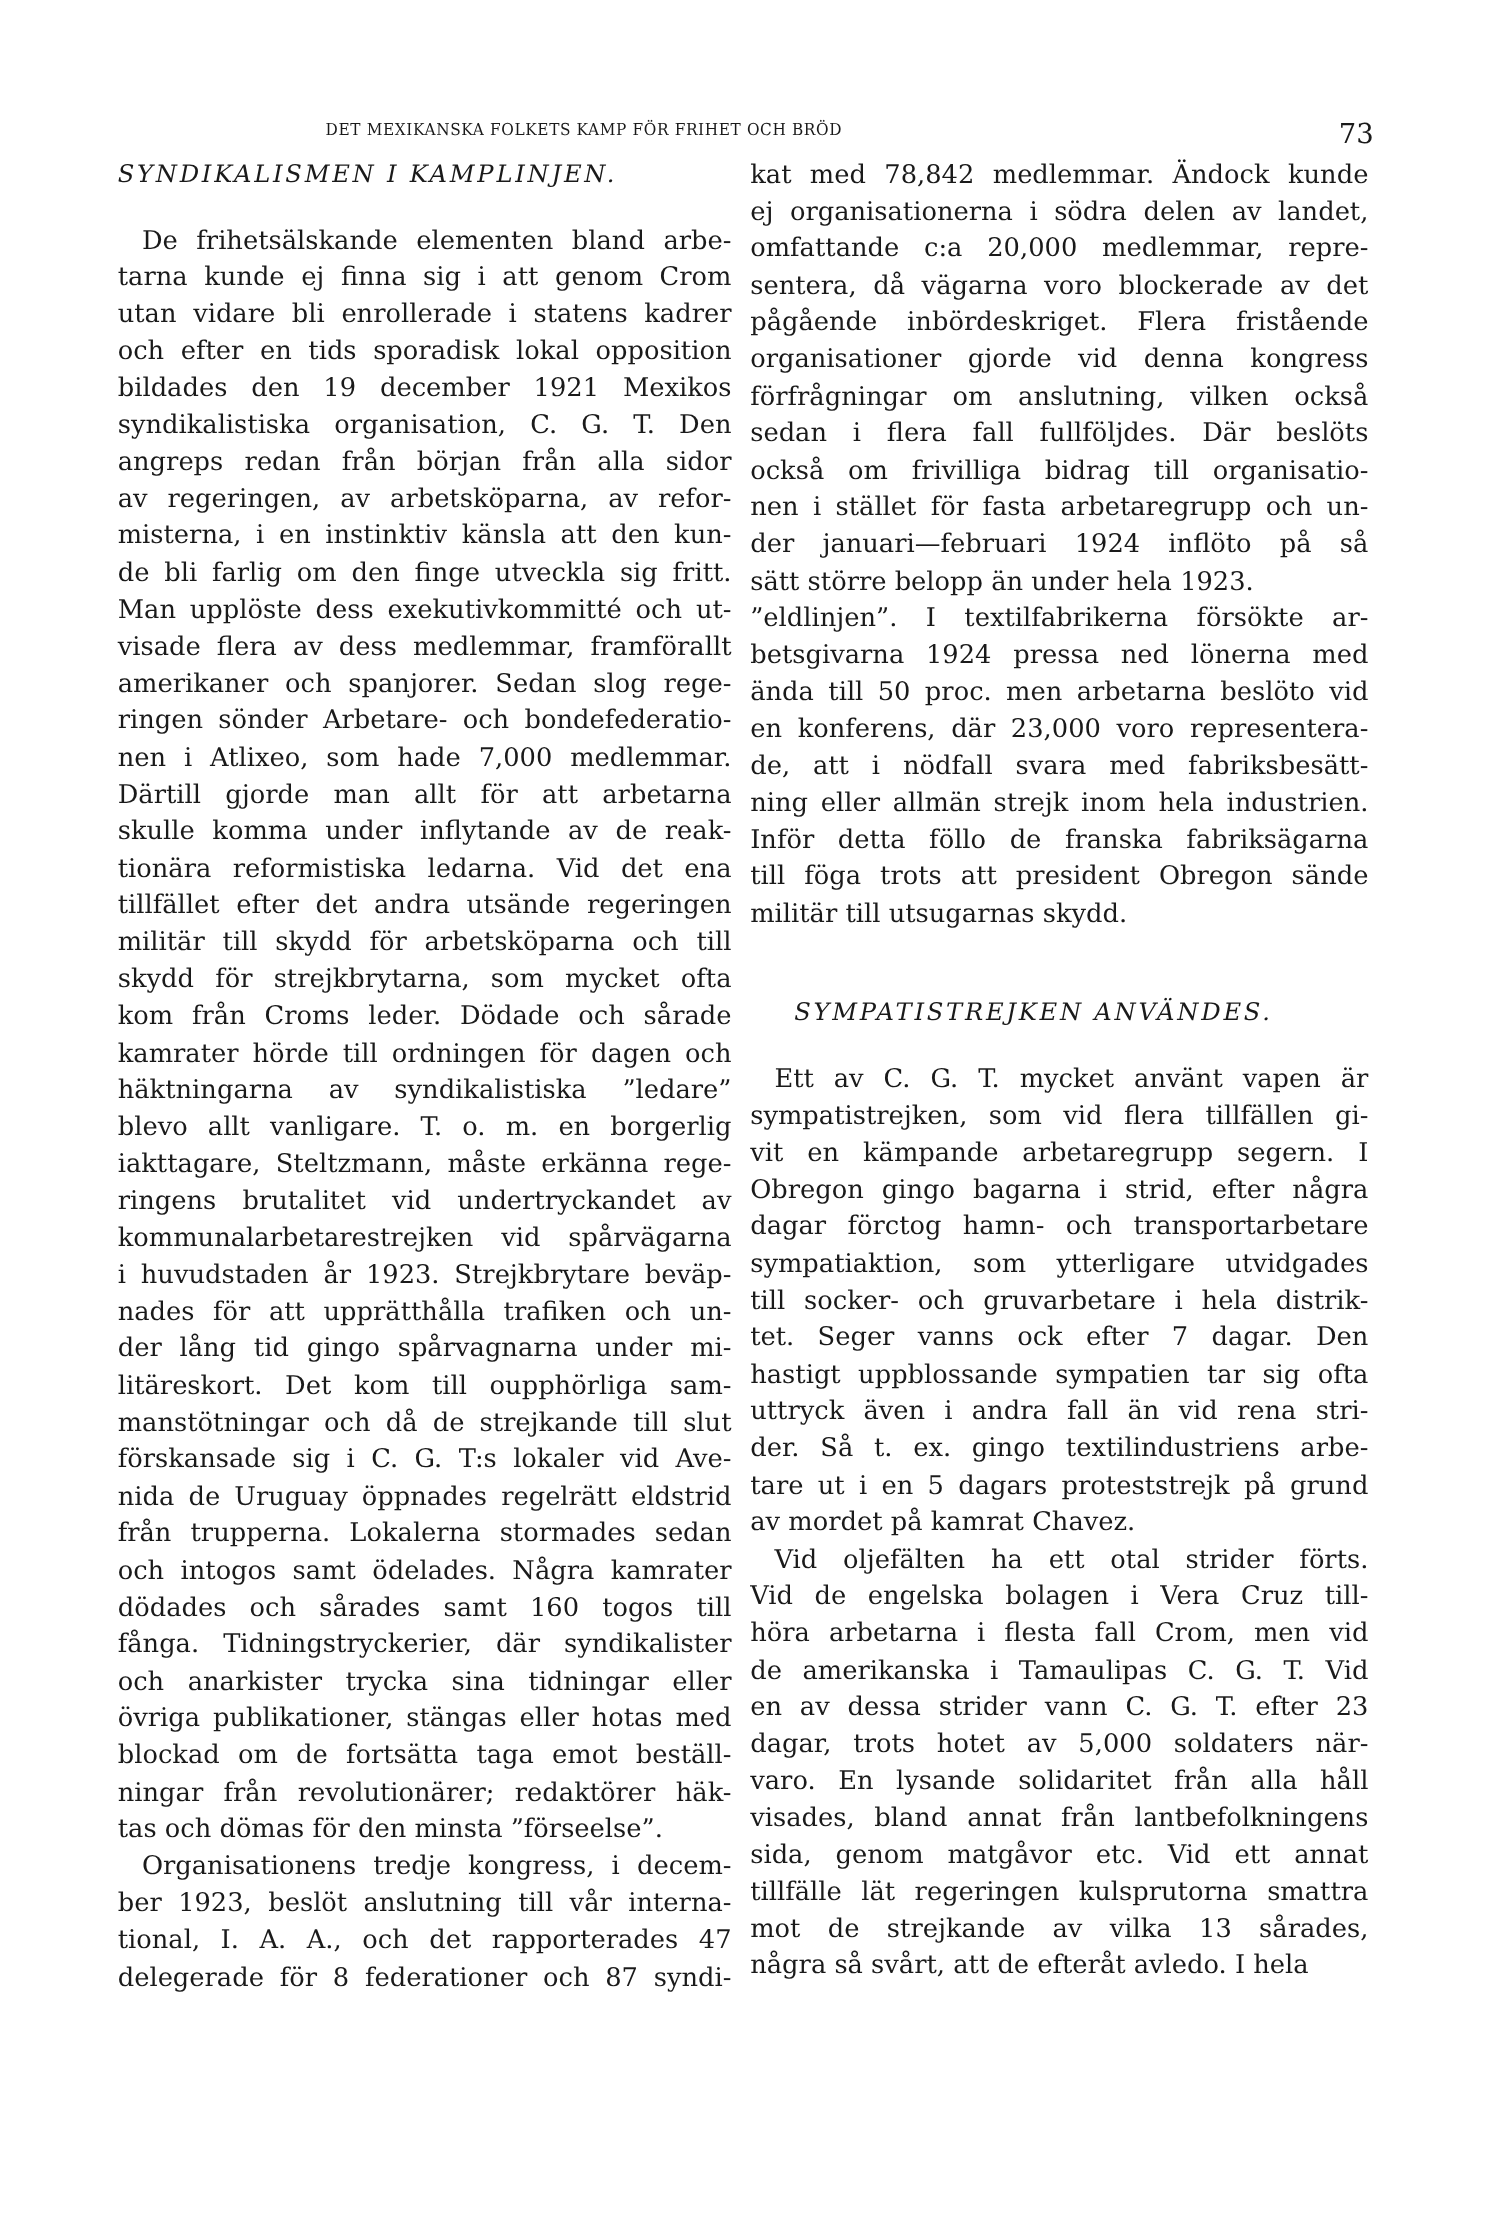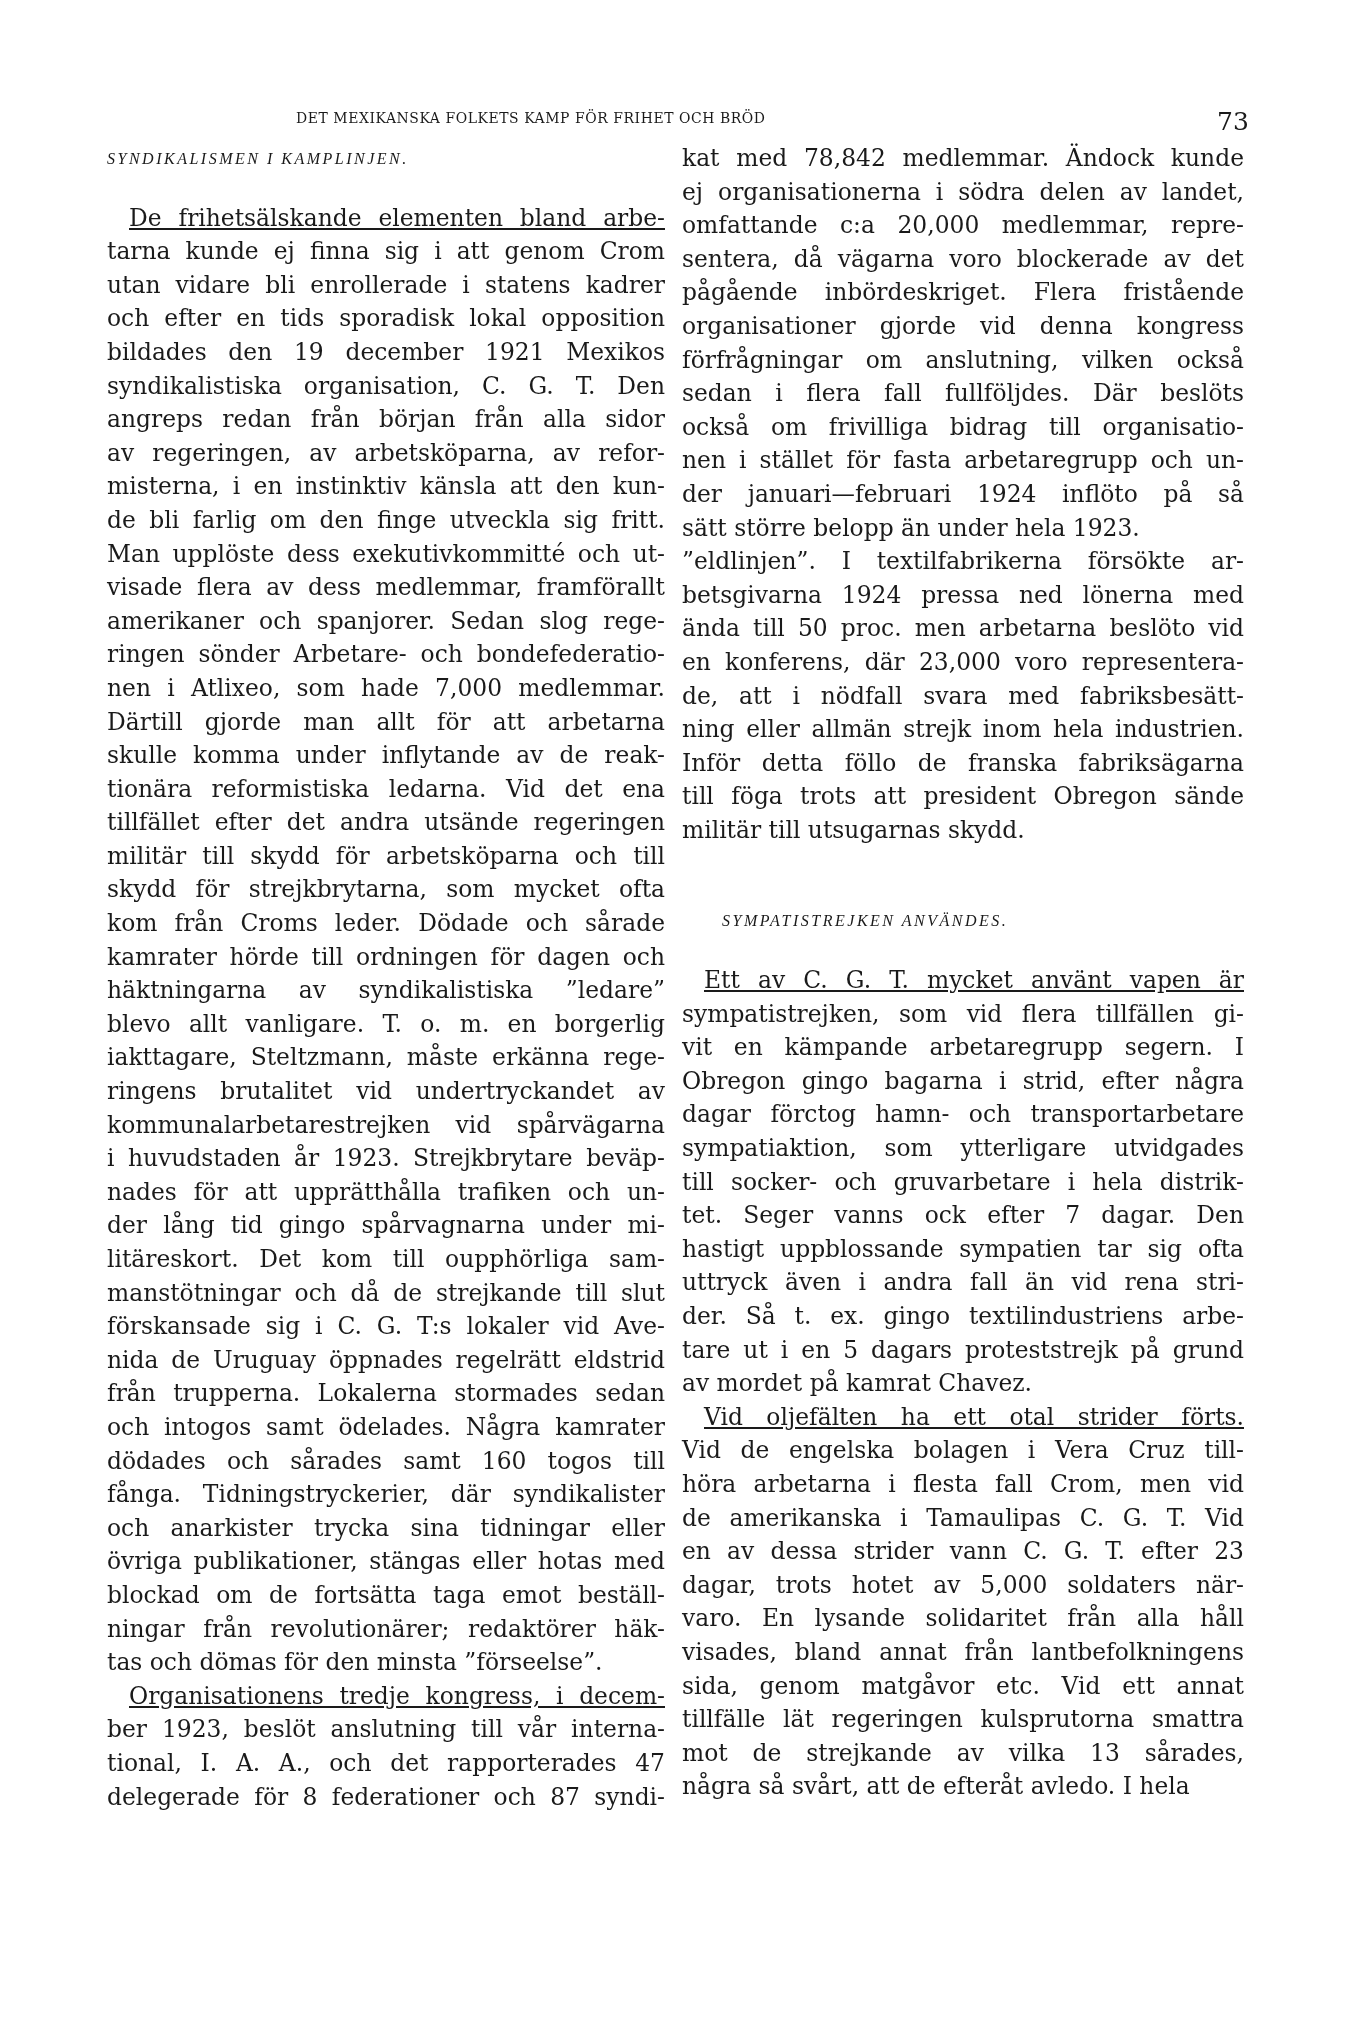--- a/index.html
+++ b/index.html
@@ -23,24 +23,24 @@
     position: absolute; top: 142px; width: 558px;
     font-size: 23.4px; line-height: 33.6px;
   }
   .col-left  { left: 107px; }
   .col-right { left: 682px; width: 562px; }
   .line {
     height: 33.6px; white-space: nowrap; text-align: justify;
     text-align-last: justify; overflow: visible;
   }
   .line.last { text-align-last: left; }
-  .line.indent { padding-left: 22px; text-decoration: underline; }
+  .line.indent { padding-left: 22px; }
   .heading {
     height: 33.6px; font-style: italic; white-space: nowrap;
-    letter-spacing: 2.5px; font-size: 16px; text-align-last: left; font-family: Liberation Serif, serif;
+    letter-spacing: 2.5px; font-size: 22px; text-align-last: left;
   }
   .heading.centered { padding-left: 40px; }
   .spacer { height: 26px; }
   .spacer-lg { height: 57px; }
 </style>
 </head>
 <body>
 
 <div class="running-head">
   <span class="running-title">DET MEXIKANSKA FOLKETS KAMP FÖR FRIHET OCH BRÖD</span>

